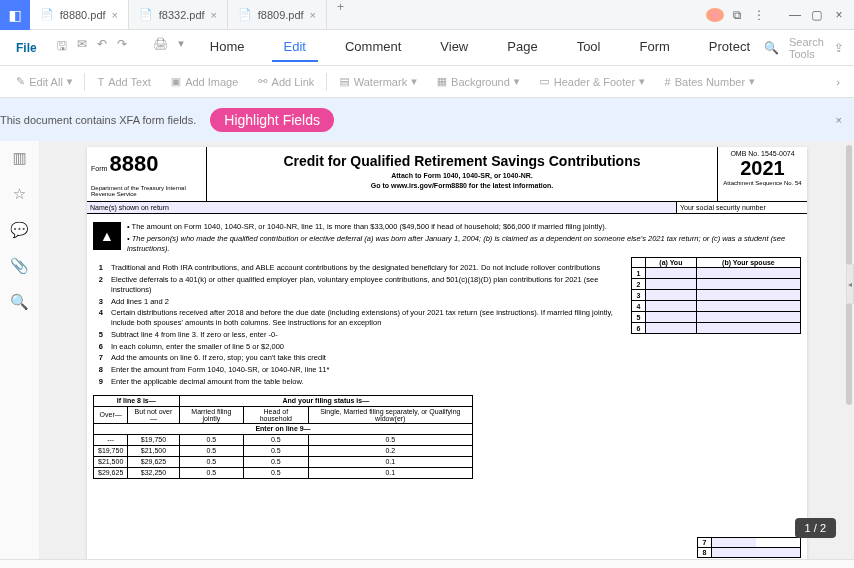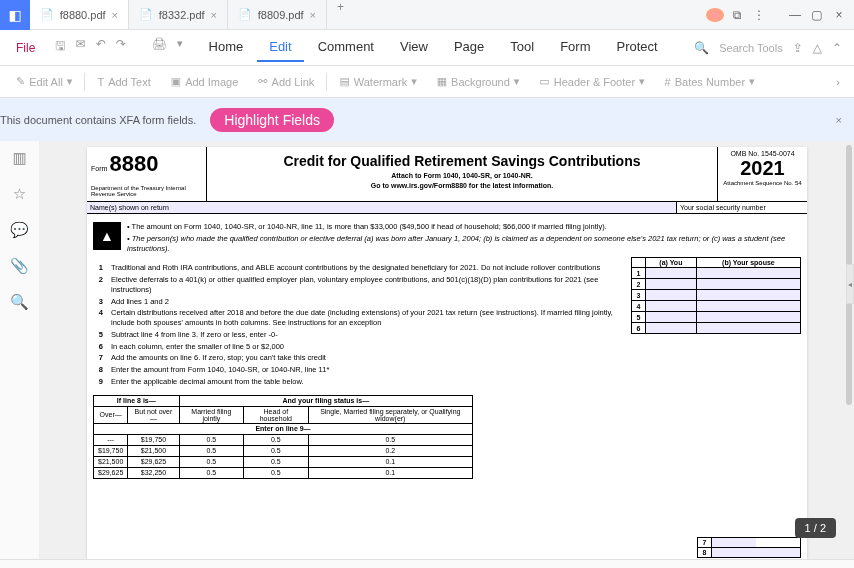--- a/index.html
+++ b/index.html
@@ -11,23 +11,23 @@
   .tab { display: flex; align-items: center; padding: 0 10px; height: 100%; border-right: 1px solid #e0e0e0; position: relative; color: #555; gap: 6px; font-size: 11px; }
   .tab.active { background: #fff; }
   .tab-icon { color: #999; font-size: 11px; }
   .tab-close { color: #999; cursor: pointer; }
   .plus { padding: 0 10px; color: #888; }
   .win-ctrl { display: flex; gap: 4px; align-items: center; padding-right: 6px; }
   .win-ctrl span { width: 18px; text-align: center; color: #666; }
   .accent-icon { width:14px; height:14px; background: radial-gradient(circle,#f9a,#fa6); border-radius:50%; }
   
   .menubar { height: 36px; display: flex; align-items: center; padding: 0 6px; border-bottom: 1px solid #e0e0e0; gap: 2px; }
-  .menubar .file { padding: 4px 10px; color: #be185d; }
+  .menubar .file { padding: 4px 10px; color: #0369a1; font-weight: bold; }
   .mb-icons { display: flex; gap: 10px; padding: 0 8px; color: #999; }
-  .menu { display: flex; gap: 2px; margin-left: 4px; }
+  .menu { display: flex; gap: 15px; margin-left: 4px; }
   .menu-item { padding: 6px 12px; color: #333; font-size: 13px; }
   .menu-item.active { color: #3478f6; border-bottom: 2px solid #3478f6; }
   .menu-right { margin-left: auto; display:flex; gap:10px; align-items:center; color:#999; padding-right:6px; }
   .search-tools { color:#aaa; font-size:11px; }
   
   .toolbar { height: 32px; display: flex; align-items: center; padding: 0 6px; border-bottom: 1px solid #e0e0e0; color: #aaa; font-size: 11px; }
   .tool { display: flex; align-items: center; gap: 4px; padding: 0 10px; }
   .tool-sep { width: 1px; height: 18px; background: #e0e0e0; margin: 0 2px; }
   .toolbar .arrow { margin-left:auto; padding:0 8px; color:#999; }
   

